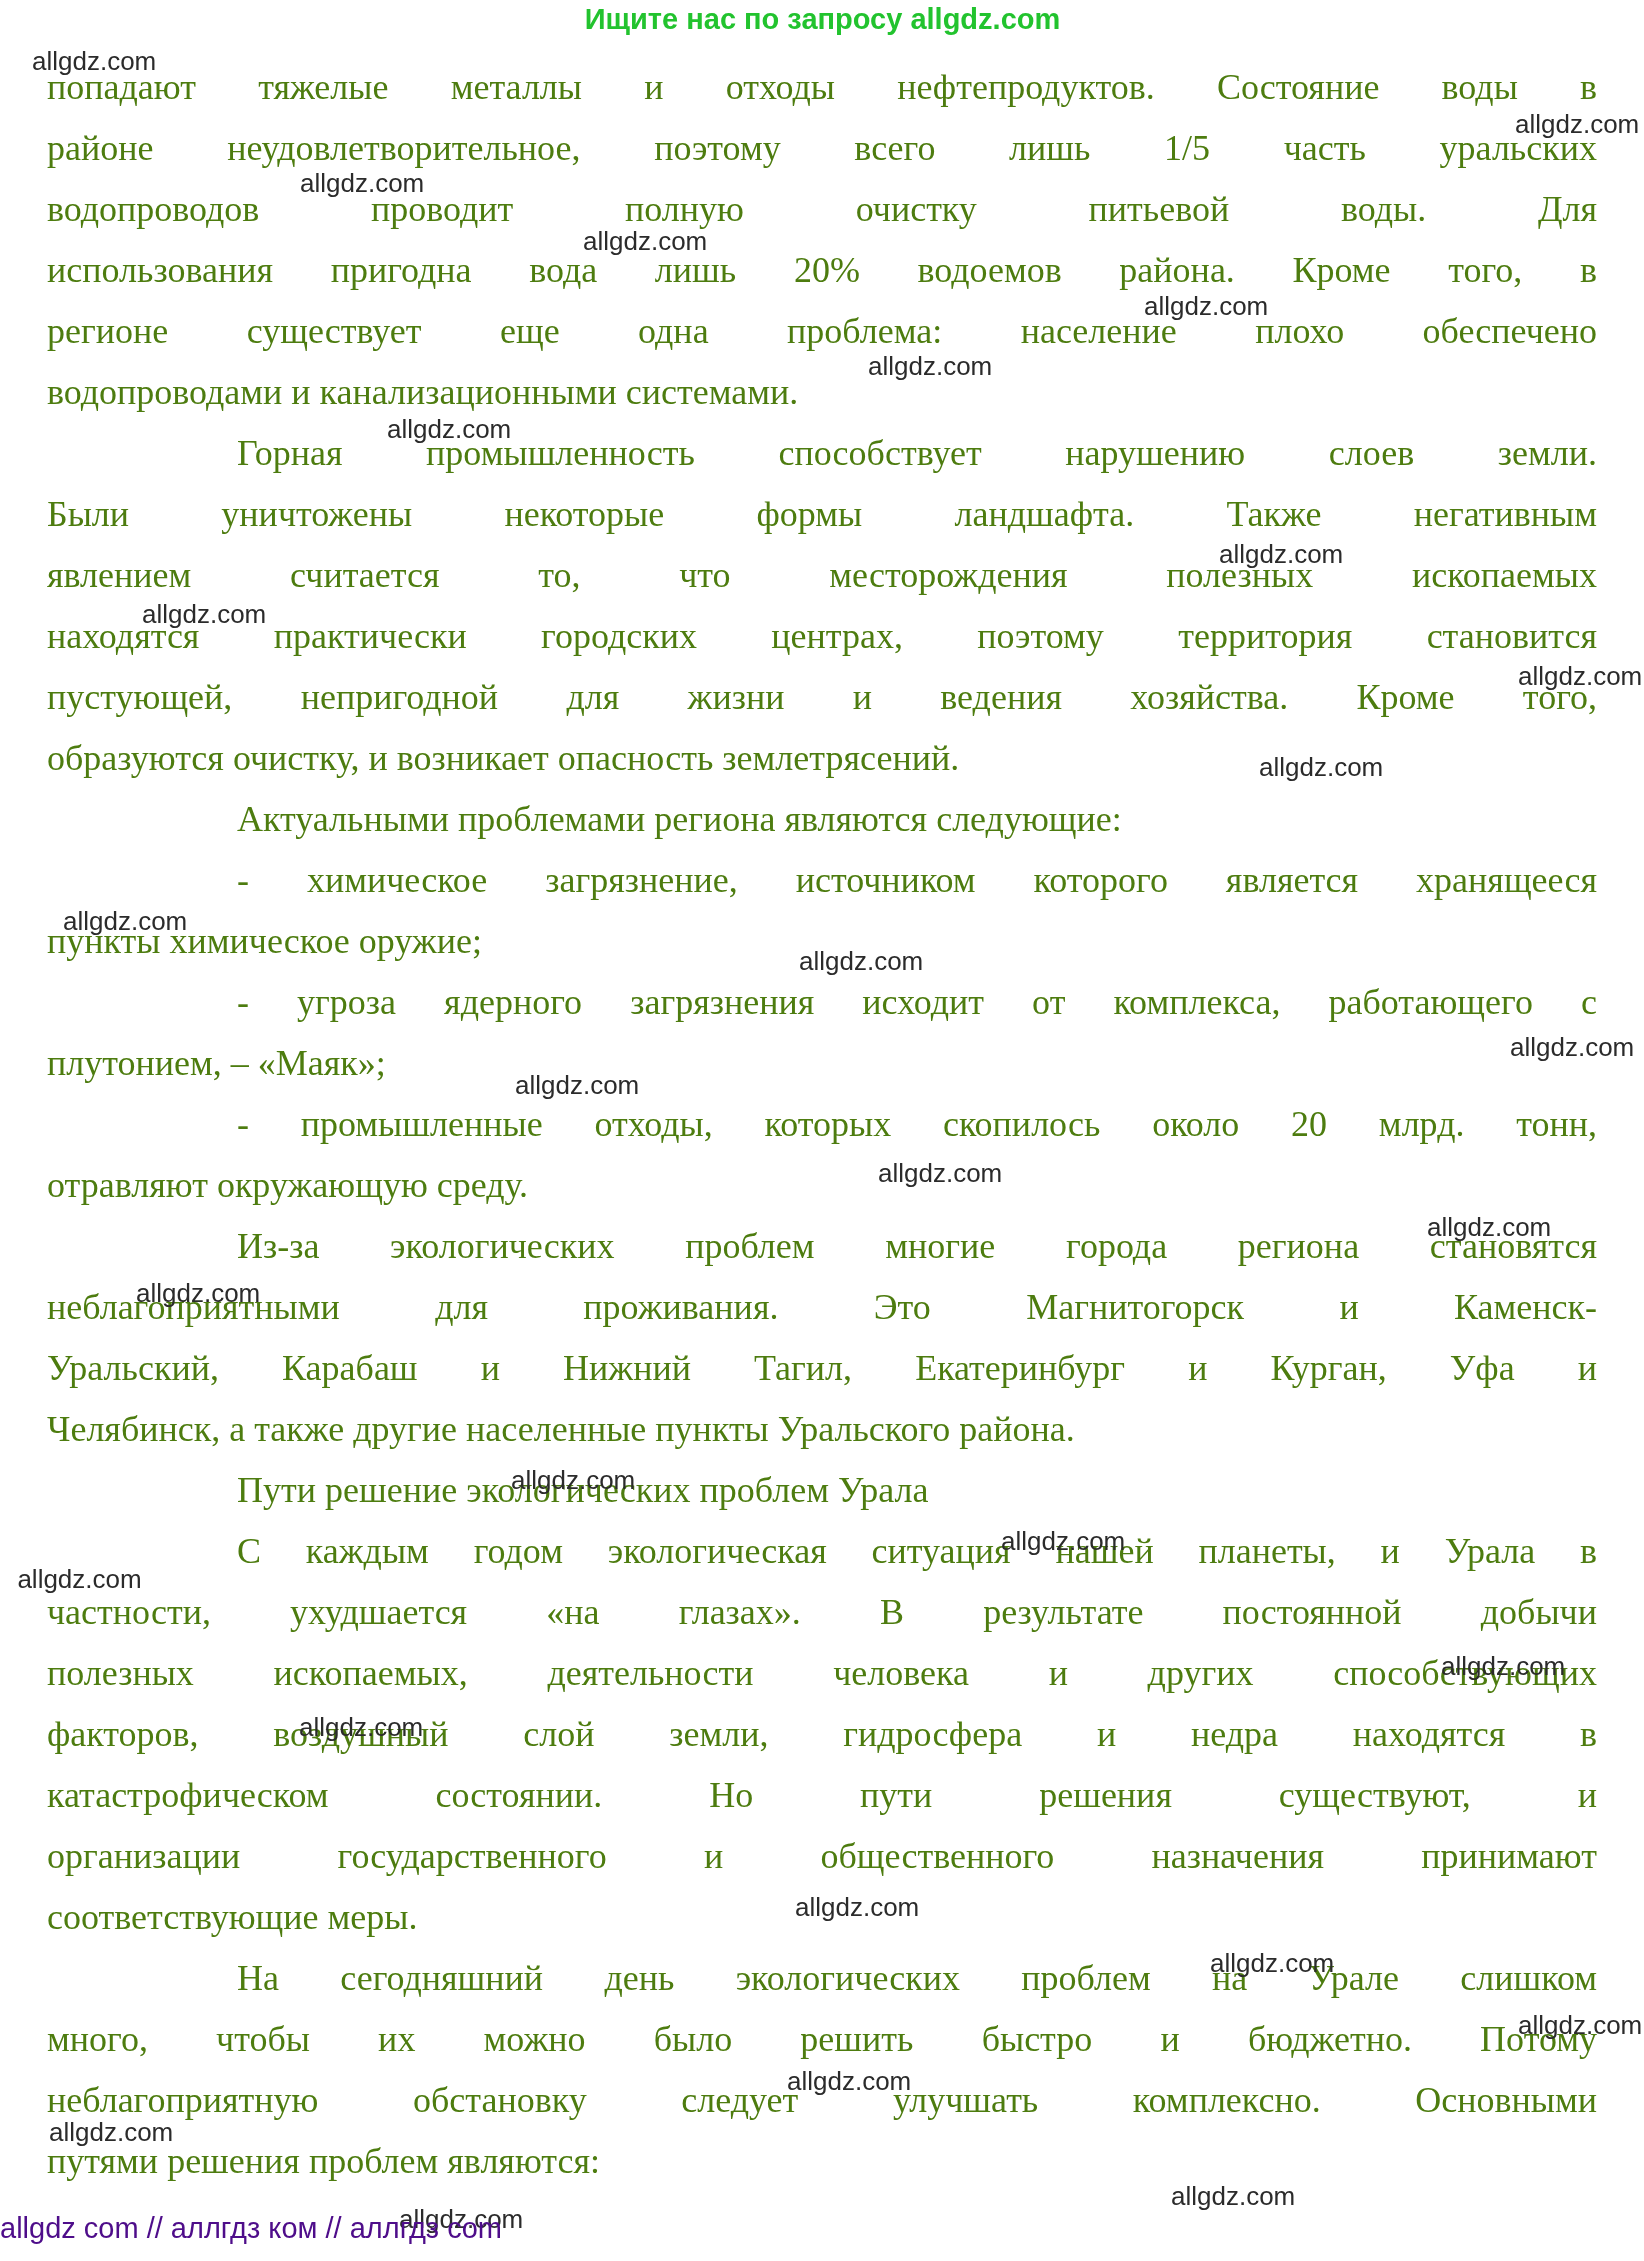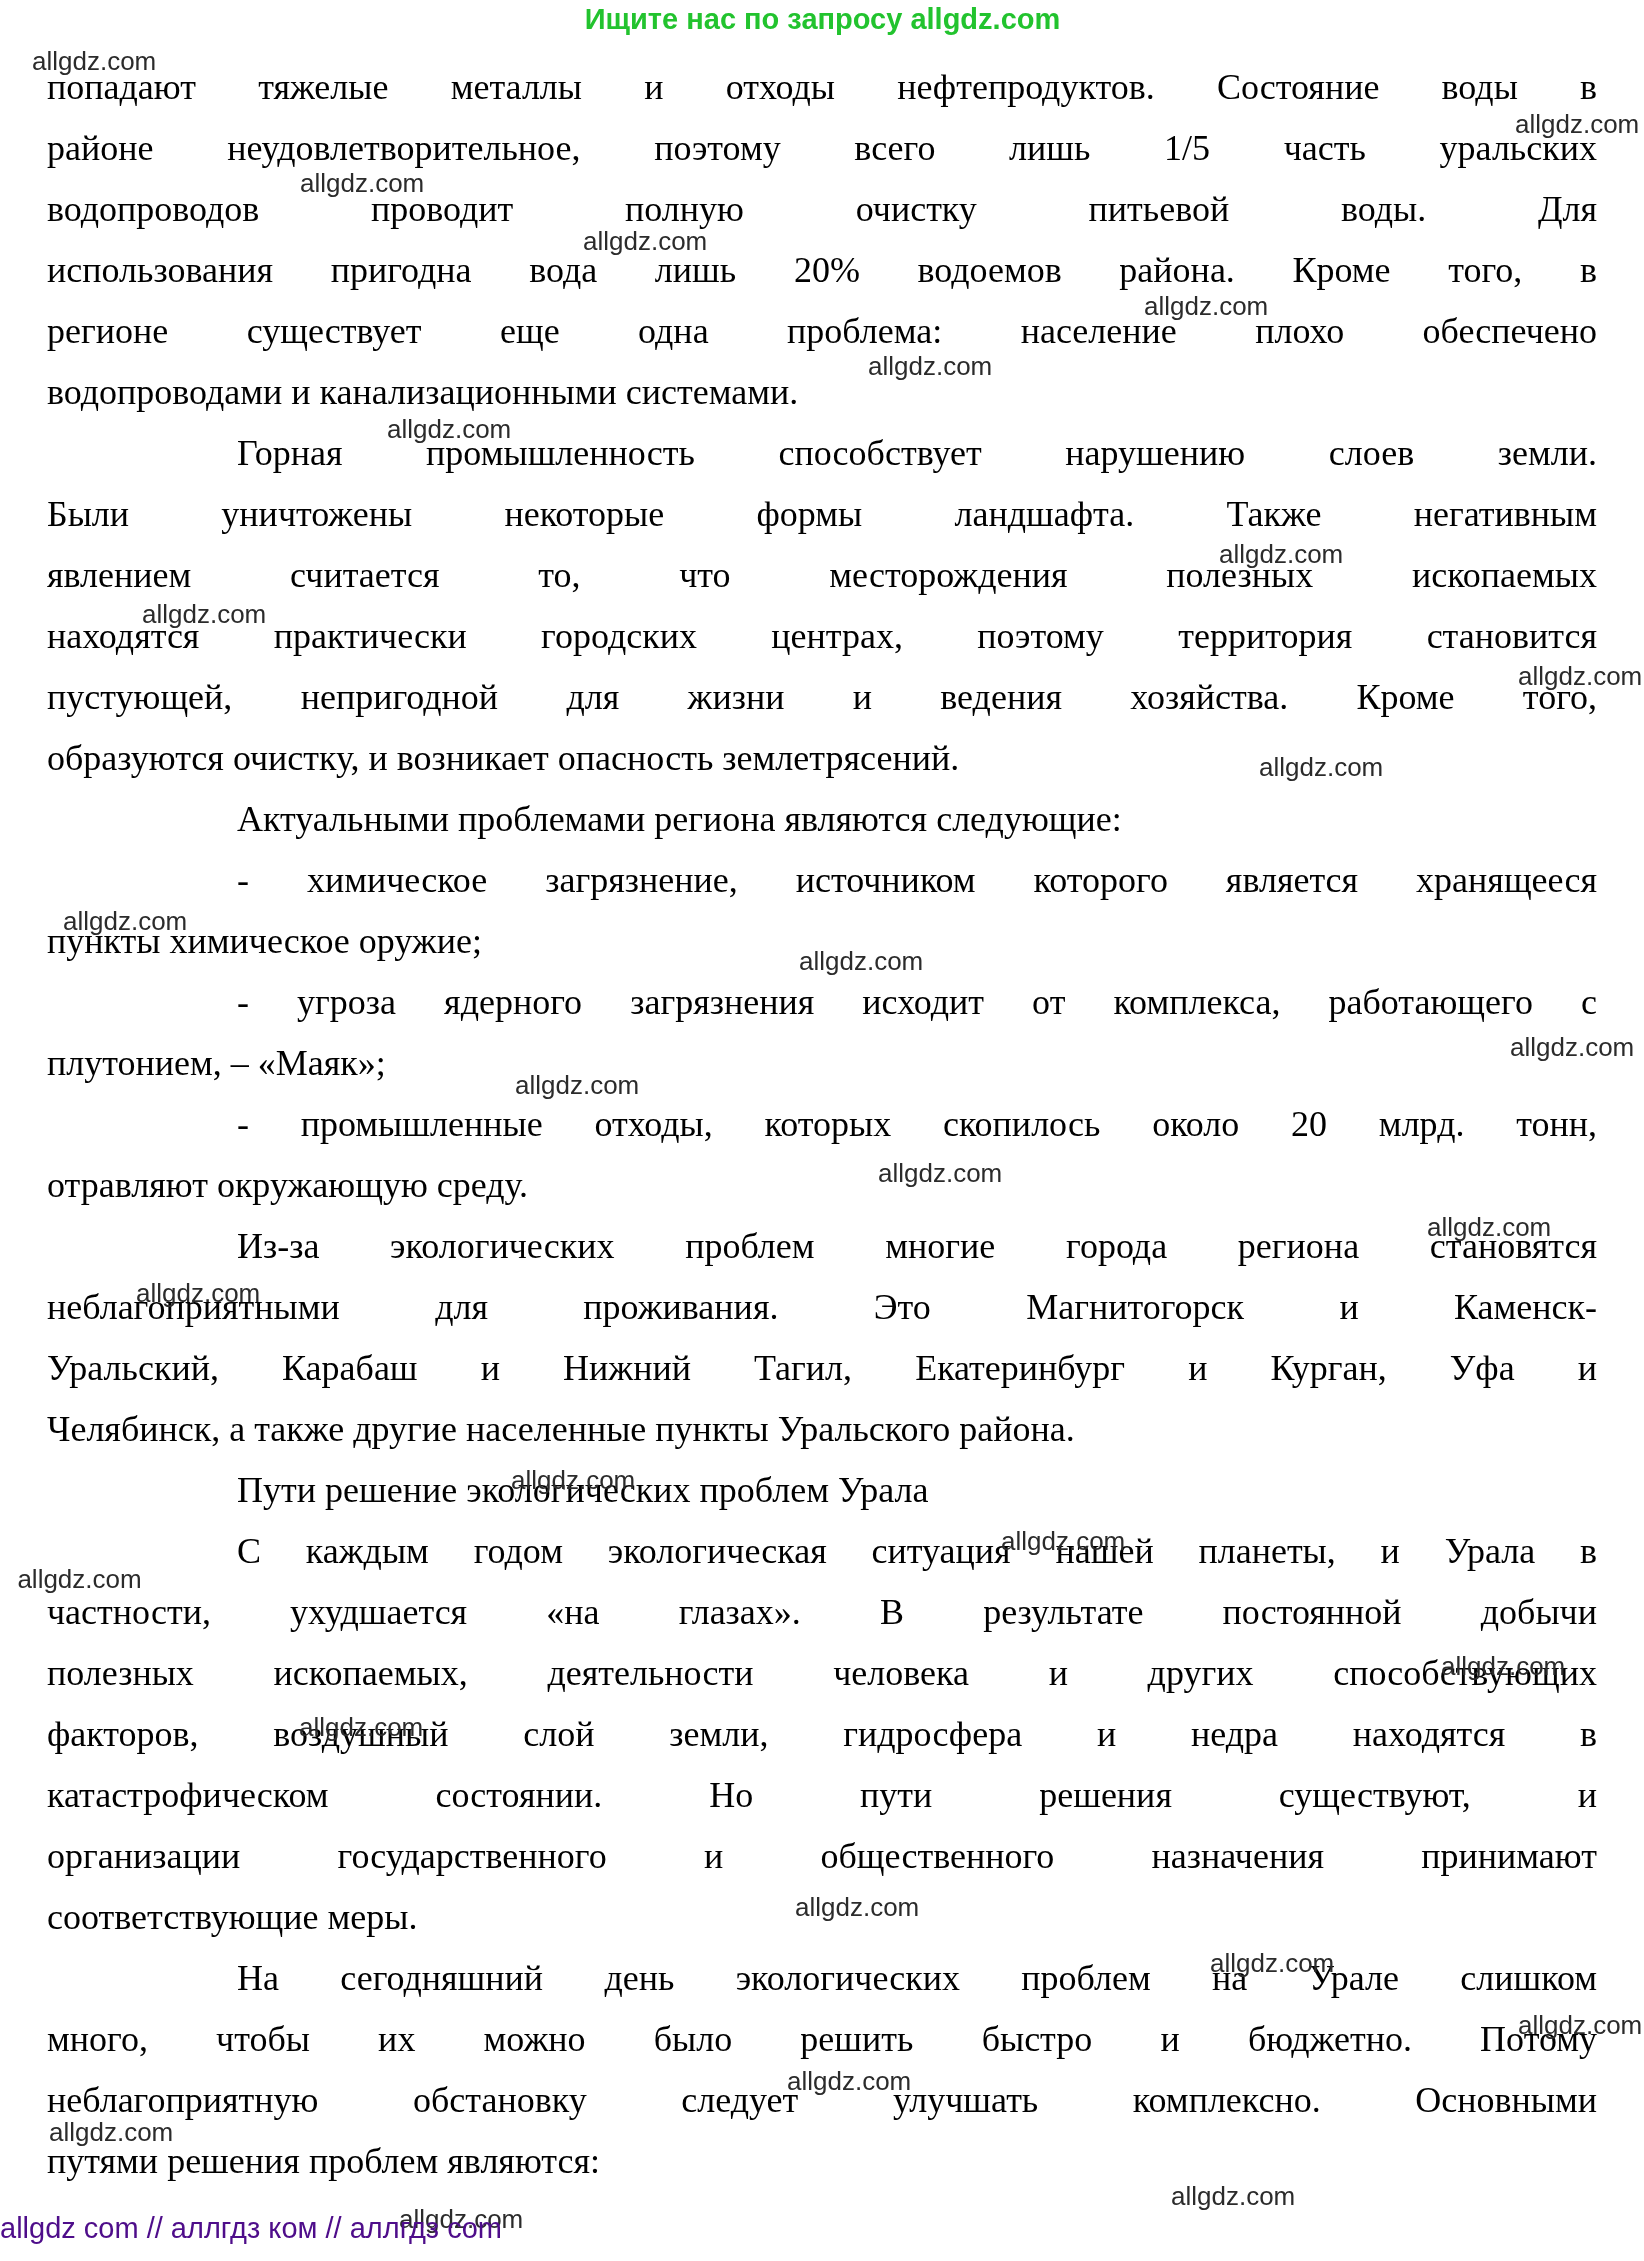--- a/index.html
+++ b/index.html
@@ -22,21 +22,21 @@
   }
   .text-layer {
     position: absolute;
     left: 47px; top: 57px;
     width: 1550px;
   }
   .line {
     font-size: 36px;
     line-height: 61px;
     height: 61px;
-    color: #000000;
+    color: #4d7c0f;
     text-align: justify;
     text-align-last: justify;
     white-space: nowrap;
   }
   .line.nojust {
     text-align: left;
     text-align-last: left;
   }
   .line.indent { padding-left: 190px; }
   .wm-layer { position: absolute; left: 0; top: 0; width: 100%; height: 100%; }

